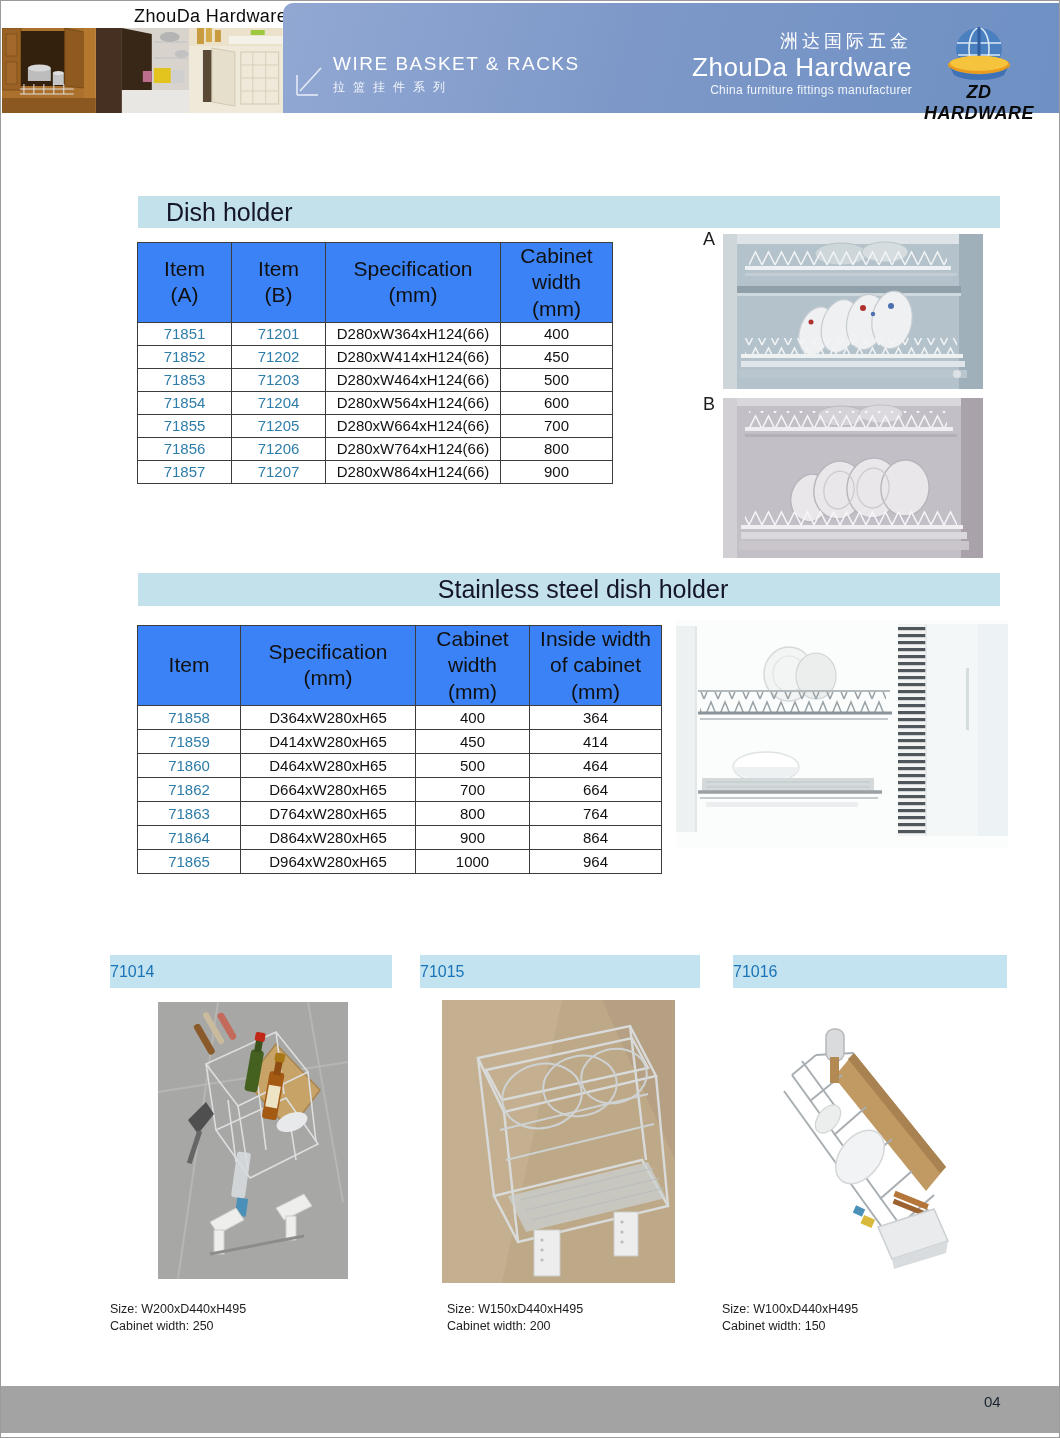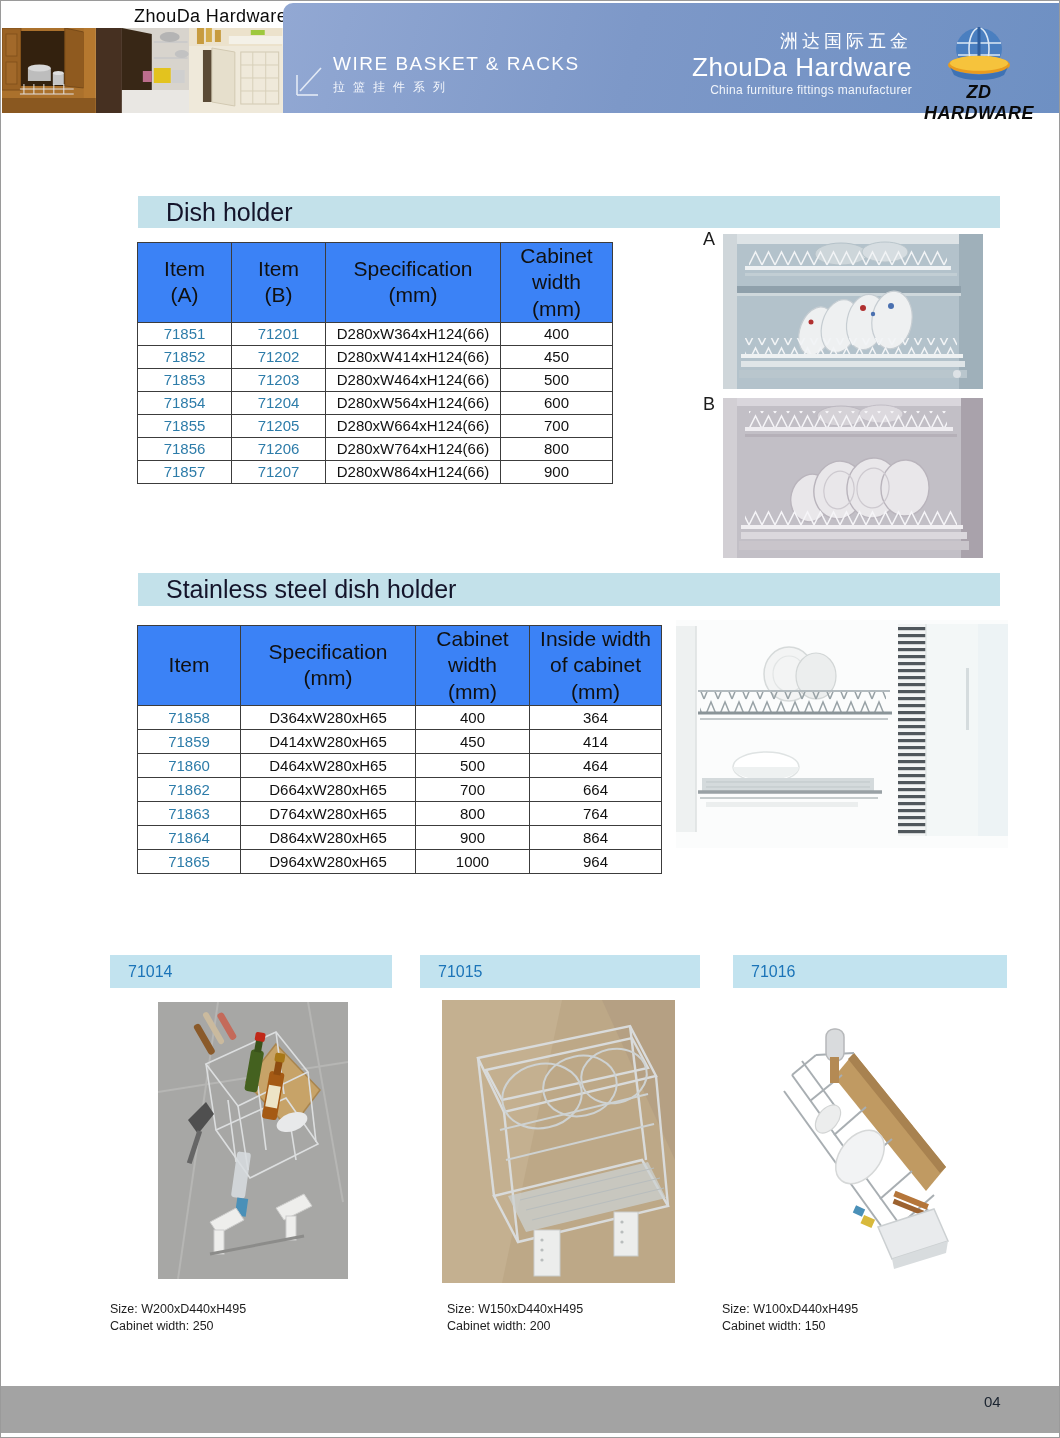--- a/index.html
+++ b/index.html
@@ -25,21 +25,21 @@
   .company-en { font-size:26px; line-height:1.15; letter-spacing:0.5px; }
   .company-tagline { font-size:12px; letter-spacing:0.3px; color:#f0f4fa; }
   .logo-box { position:absolute; right:22px; top:22px; width:118px; height:80px; text-align:center; }
   .logo-box svg { display:block; margin:0 auto; }
   .logo-text { font-size:18px; font-weight:bold; font-style:italic; color:#0a0a0a; letter-spacing:0.5px; margin-top:1px; }
 
   
   .section-bar { position:absolute; height:32px; background:#c3e1ea; color:#14142a;
                  font-size:25px; line-height:32px; padding-left:28px; }
   .bar-dish { left:138px; top:196px; width:862px; }
-  .bar-ss { left:138px; top:573px; width:862px; height:33px; line-height:33px; }
+  .bar-ss { left:138px; top:573px; width:862px; height:33px; line-height:33px;text-align:center; }
 
   
   table { position:absolute; border-collapse:collapse; table-layout:fixed; background:#fff; }
   th,td { border:1px solid #3c3c3c; text-align:center; vertical-align:middle; padding:0 2px; overflow:hidden; }
   th { background:#3b82f6; font-weight:normal; font-size:21px; color:#101010; height:50px; }
   th span { display:block; line-height:1.25; }
   td { font-size:15px; color:#101010; }
   .t1 { left:137px; top:242px; width:475px; }
   .t1 td { height:23px; }
   .t2 { left:137px; top:625px; width:524px; }
@@ -51,21 +51,21 @@
   .lab-a { left:703px; top:229px; }
   .lab-b { left:703px; top:394px; }
   .img-frame { position:absolute; overflow:hidden; }
   .img-frame svg { display:block; width:100%; height:100%; }
   .img-a { left:723px; top:234px; width:260px; height:155px; }
   .img-b { left:723px; top:398px; width:260px; height:160px; }
   .img-ss { left:676px; top:620px; width:332px; height:228px; }
 
   
   .prod-bar { position:absolute; height:33px; background:#c2e3ef; color:#1b74b8;
-              font-size:16px; line-height:33px; padding-left:18px; }
+              font-size:16px; line-height:33px; }
   .pb1 { left:110px; top:955px; width:282px; }
   .pb2 { left:420px; top:955px; width:280px; }
   .pb3 { left:733px; top:955px; width:274px; }
   .img-p1 { left:158px; top:1002px; width:190px; height:277px; }
   .img-p2 { left:442px; top:1000px; width:233px; height:283px; }
   .img-p3 { left:750px; top:995px; width:213px; height:300px; }
   .caption { position:absolute; font-size:12.5px; color:#1d1d1d; line-height:17px; }
   .cap1 { left:110px; top:1301px; }
   .cap2 { left:415px; top:1301px;margin-left:32px; }
   .cap3 { left:722px; top:1301px; }

